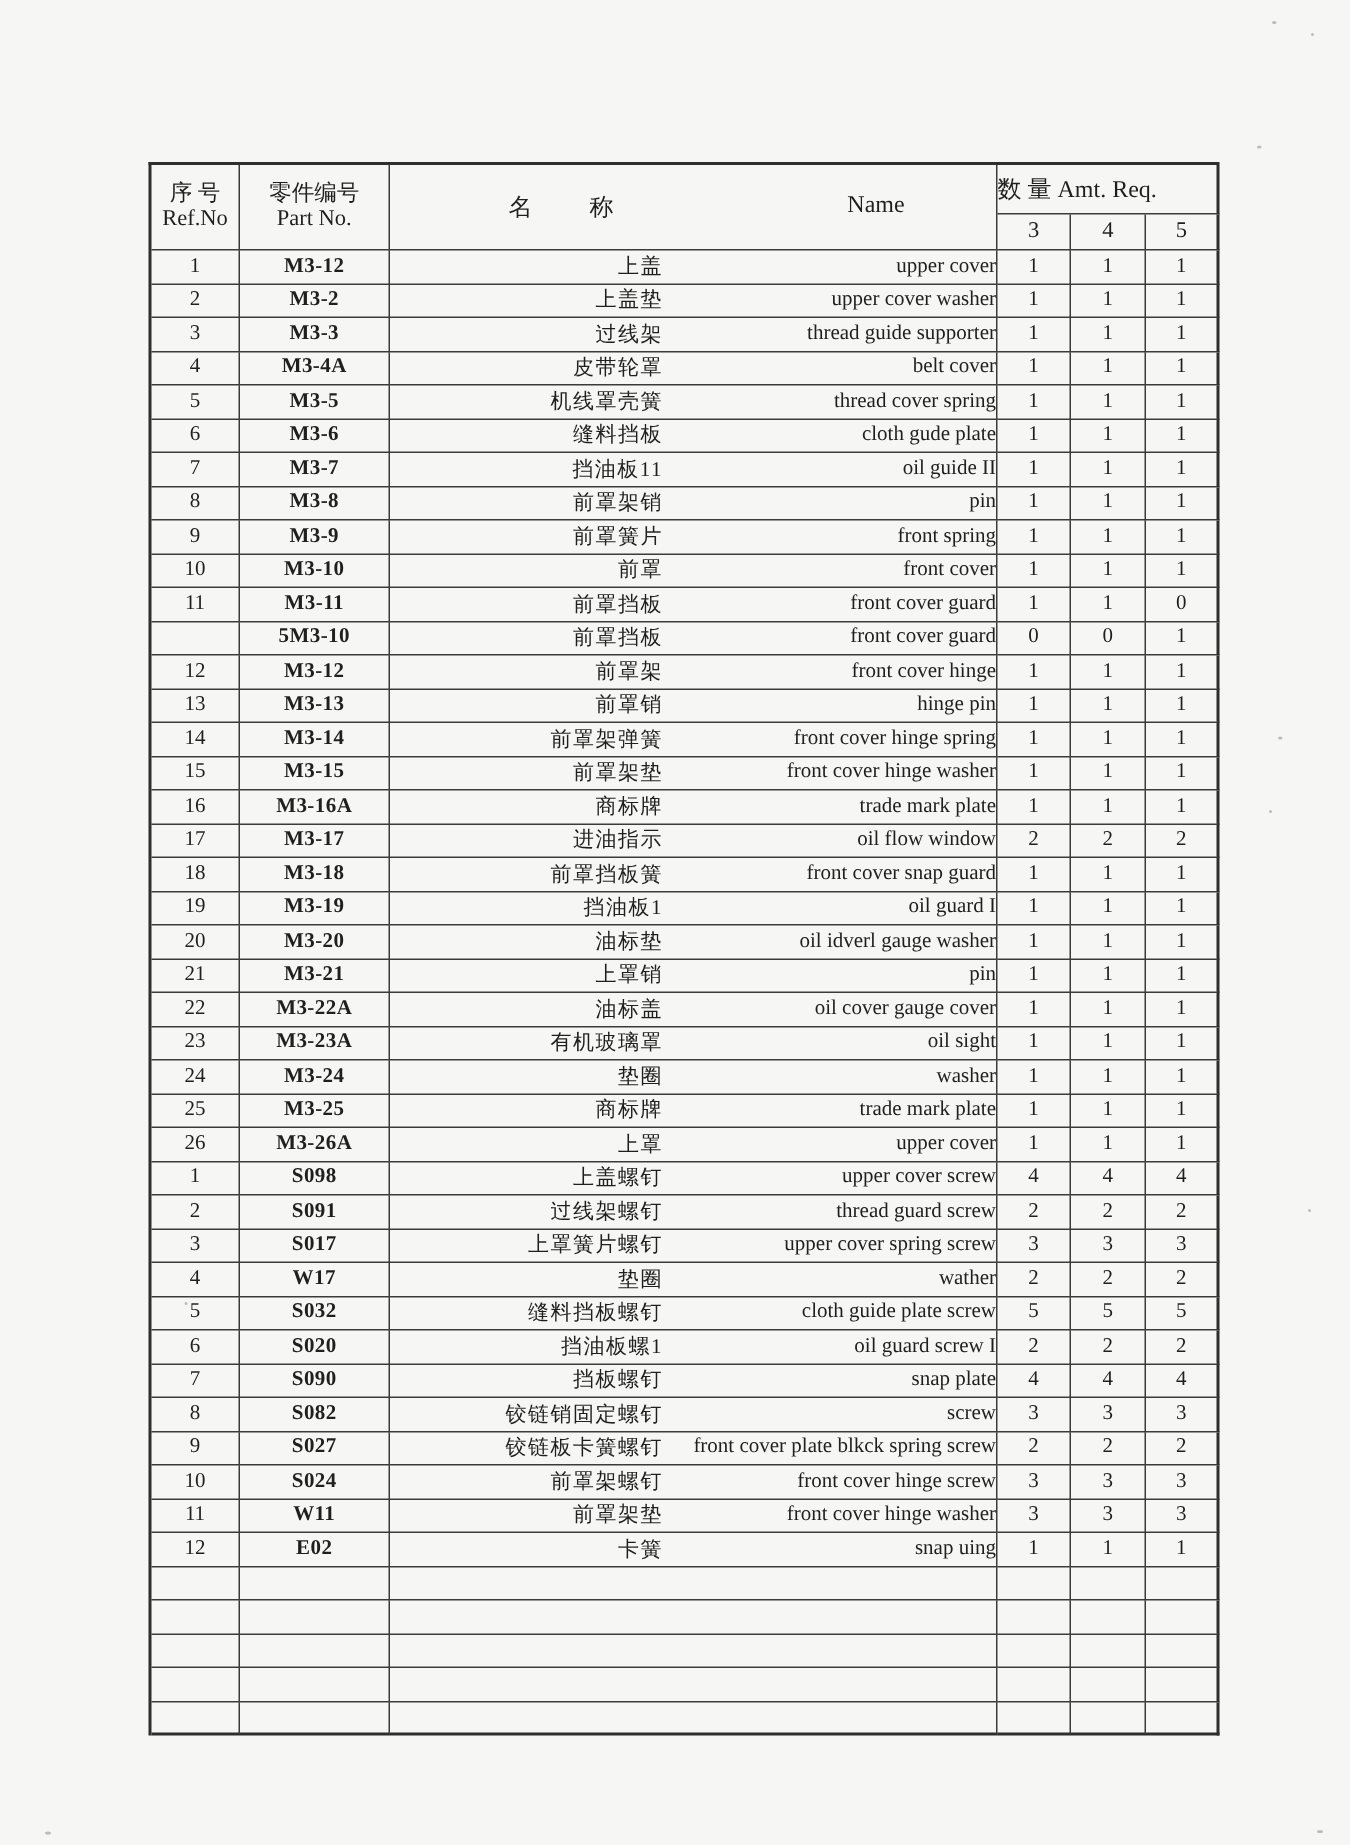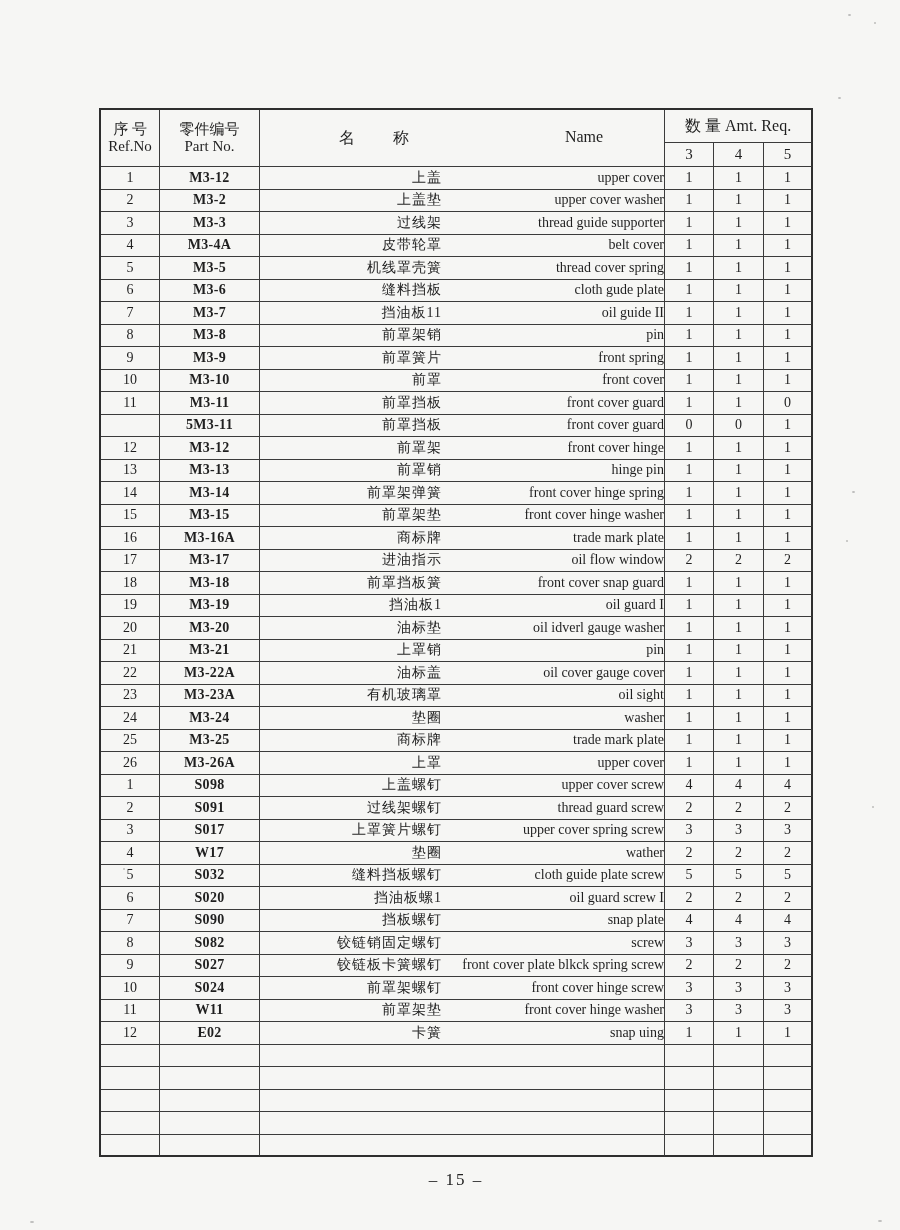--- a/index.html
+++ b/index.html
@@ -38,21 +38,21 @@
   .parts th:last-child, .parts td:last-child { border-right-width:2px; border-right-color:#2e2e2e; }
   .parts tbody tr:last-child td { border-bottom-width:2px; border-bottom-color:#2e2e2e; }
   .parts thead tr.h1 th { height:33px; }
   .parts thead tr.h2 th { height:24px; font-size:15px; text-align:center; }
   .parts tbody td { height:22.5px; font-size:14px; }
   .h-two-line { text-align:center; font-size:15px; line-height:1.15; }
   .h-name { }
   .h-name .wrap { display:flex; align-items:flex-start; }
   .h-name-zh { width:182px; padding-left:24px; font-size:16px; letter-spacing:2px; }
   .h-name-en { flex:1; padding-left:38px; font-size:16px; }
-  .h-qty { text-align:center; font-size:16px; }
+  .h-qty { text-align:left; font-size:16px; }
   td.c-ref  { text-align:center; }
   td.c-part { text-align:center; letter-spacing:0.3px;font-weight:bold; }
   td.c-zh   { border-right:none; text-align:right; padding-left:12px; font-size:13.5px; letter-spacing:1px; }
   td.c-en   { text-align:right; padding-left:3px; font-size:13.5px; }
   td.c-q    { text-align:center; }
   .page-number {
     position:absolute; left:99px; top:1170px; width:714px;
     text-align:center; font-size:17px; letter-spacing:2px; color:#222;
   }
   .speck { position:absolute; border-radius:50%; background:rgba(40,40,40,0.28); }
@@ -192,21 +192,21 @@
           <td class="c-ref">11</td>
           <td class="c-part">M3-11</td>
           <td class="c-zh">前罩挡板</td>
           <td class="c-en">front cover guard</td>
           <td class="c-q">1</td>
           <td class="c-q">1</td>
           <td class="c-q">0</td>
         </tr>
         <tr>
           <td class="c-ref"></td>
-          <td class="c-part">5M3-11</td>
+          <td class="c-part">5M3-10</td>
           <td class="c-zh">前罩挡板</td>
           <td class="c-en">front cover guard</td>
           <td class="c-q">0</td>
           <td class="c-q">0</td>
           <td class="c-q">1</td>
         </tr>
         <tr>
           <td class="c-ref">12</td>
           <td class="c-part">M3-12</td>
           <td class="c-zh">前罩架</td>
@@ -490,21 +490,20 @@
           <td class="c-part"></td>
           <td class="c-zh"></td>
           <td class="c-en"></td>
           <td class="c-q"></td>
           <td class="c-q"></td>
           <td class="c-q"></td>
         </tr>
       </tbody>
   </table>
 
-  <div class="page-number">– 15 –</div>
 
   <div class="speck" style="left:848px;top:14px;width:3px;height:2px;"></div>
   <div class="speck" style="left:874px;top:22px;width:2px;height:2px;"></div>
   <div class="speck" style="left:838px;top:97px;width:3px;height:2px;"></div>
   <div class="speck" style="left:852px;top:491px;width:3px;height:2px;"></div>
   <div class="speck" style="left:846px;top:540px;width:2px;height:2px;"></div>
   <div class="speck" style="left:872px;top:806px;width:2px;height:2px;"></div>
   <div class="speck" style="left:123px;top:868px;width:2px;height:2px;"></div>
   <div class="speck" style="left:30px;top:1221px;width:4px;height:2px;"></div>
   <div class="speck" style="left:878px;top:1220px;width:4px;height:2px;"></div>

